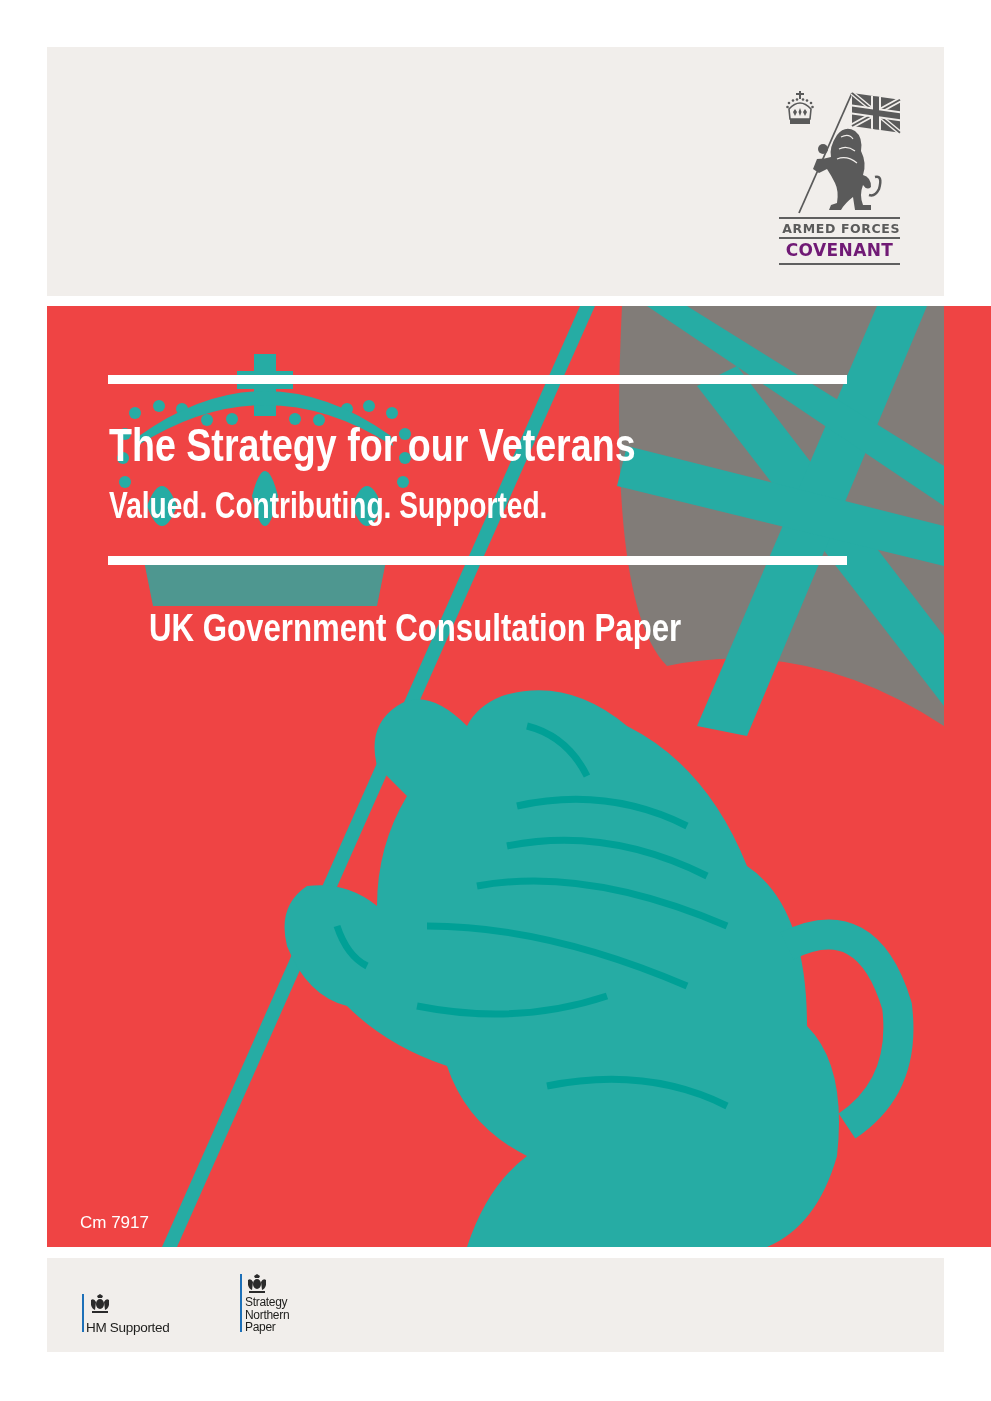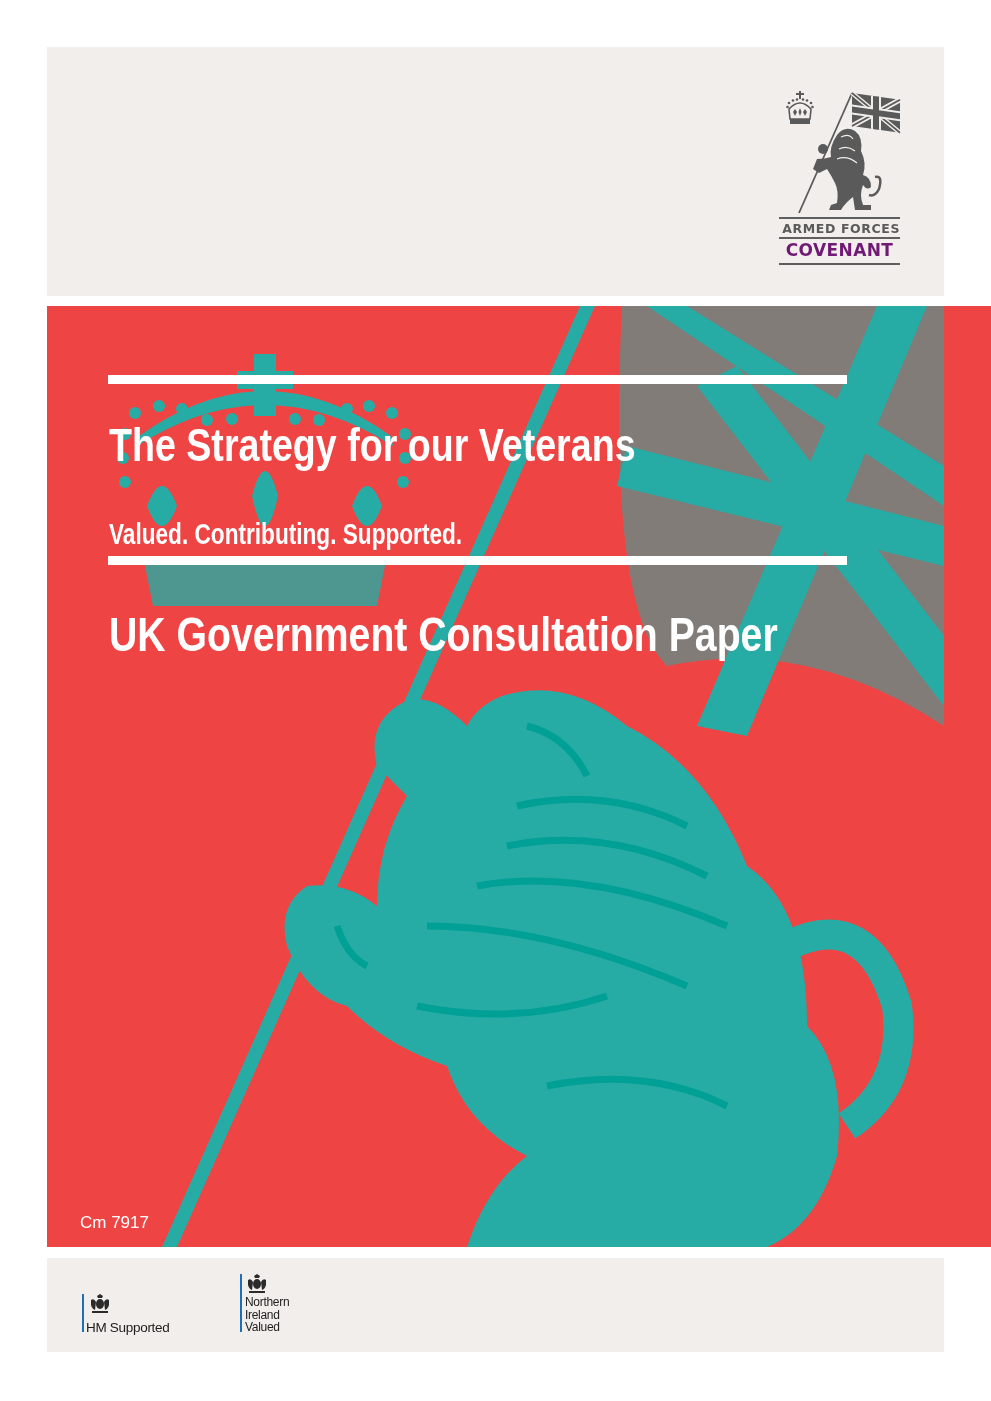--- a/index.html
+++ b/index.html
@@ -35,23 +35,23 @@
       background: #ef4444; overflow: hidden;
     }
     .watermark { position: absolute; left: 0; top: 0; }
     .rule {
       position: absolute; left: 61px; width: 739px; height: 9px; background: #ffffff;
     }
     .title-block { position: absolute; left: 62px; white-space: nowrap; color: #ffffff; font-weight: bold; }
     .condensed { display: inline-block; transform-origin: 0 0; }
     .title { top: 111px; font-size: 47px; line-height: 56px; }
     .title .condensed { transform: scaleX(0.80); }
-    .subtitle { top: 181px; font-size: 29px; line-height: 38px; margin-top: 28px; }
+    .subtitle { top: 181px; font-size: 36px; line-height: 38px; }
     .subtitle .condensed { transform: scaleX(0.78); }
-    .doc-type { top: 299px; font-size: 49px; line-height: 58px; }
+    .doc-type { top: 293px; font-size: 39px; line-height: 58px; margin-left: 40px; }
     .doc-type .condensed { transform: scaleX(0.80); }
     .command-number {
       position: absolute; left: 33px; top: 907px; font-size: 17px; color: #ffffff;
     }
     .bottom-panel {
       position: absolute; left: 47px; top: 1258px; width: 897px; height: 94px;
       background: #F1EEEB;
     }
     .gov-logo { position: absolute; color: #1d1d1b; }
     .gov-bar { position: absolute; left: 0; top: 0; width: 2px; background: #1d70b8; }
@@ -213,18 +213,18 @@
     <svg class="crest" width="22" height="20" viewBox="0 0 22 20">
       <g fill="#2b2b2b">
         <path d="M8 2 L11 0 L14 2 L13 4 L9 4 Z"></path>
         <ellipse cx="11" cy="10" rx="4" ry="5"></ellipse>
         <path d="M2 6 Q5 4 7 8 L6 16 Q3 15 2 11 Z"></path>
         <path d="M20 6 Q17 4 15 8 L16 16 Q19 15 20 11 Z"></path>
         <rect x="3" y="17" width="16" height="2"></rect>
       </g>
     </svg>
     <div class="nio-text">
+      <div>Strategy</div>
       <div>Northern</div>
-      <div>Ireland</div>
-      <div>Valued</div>
+      <div>Paper</div>
     </div>
   </div>
 </div>
 
 </body></html>

